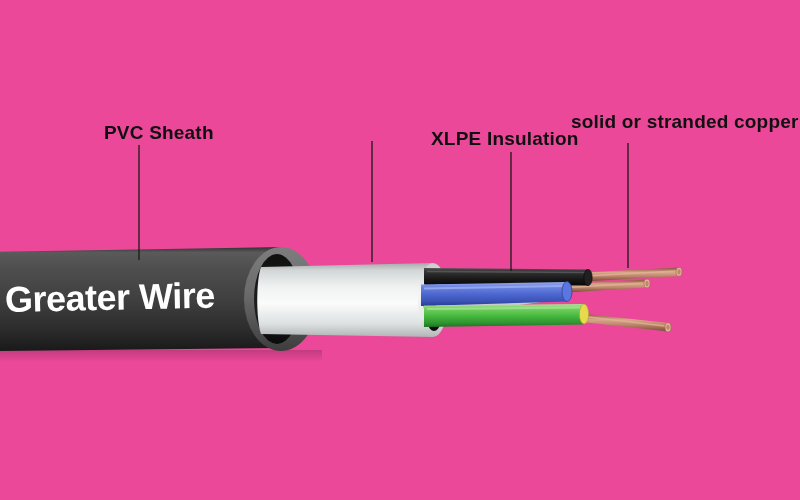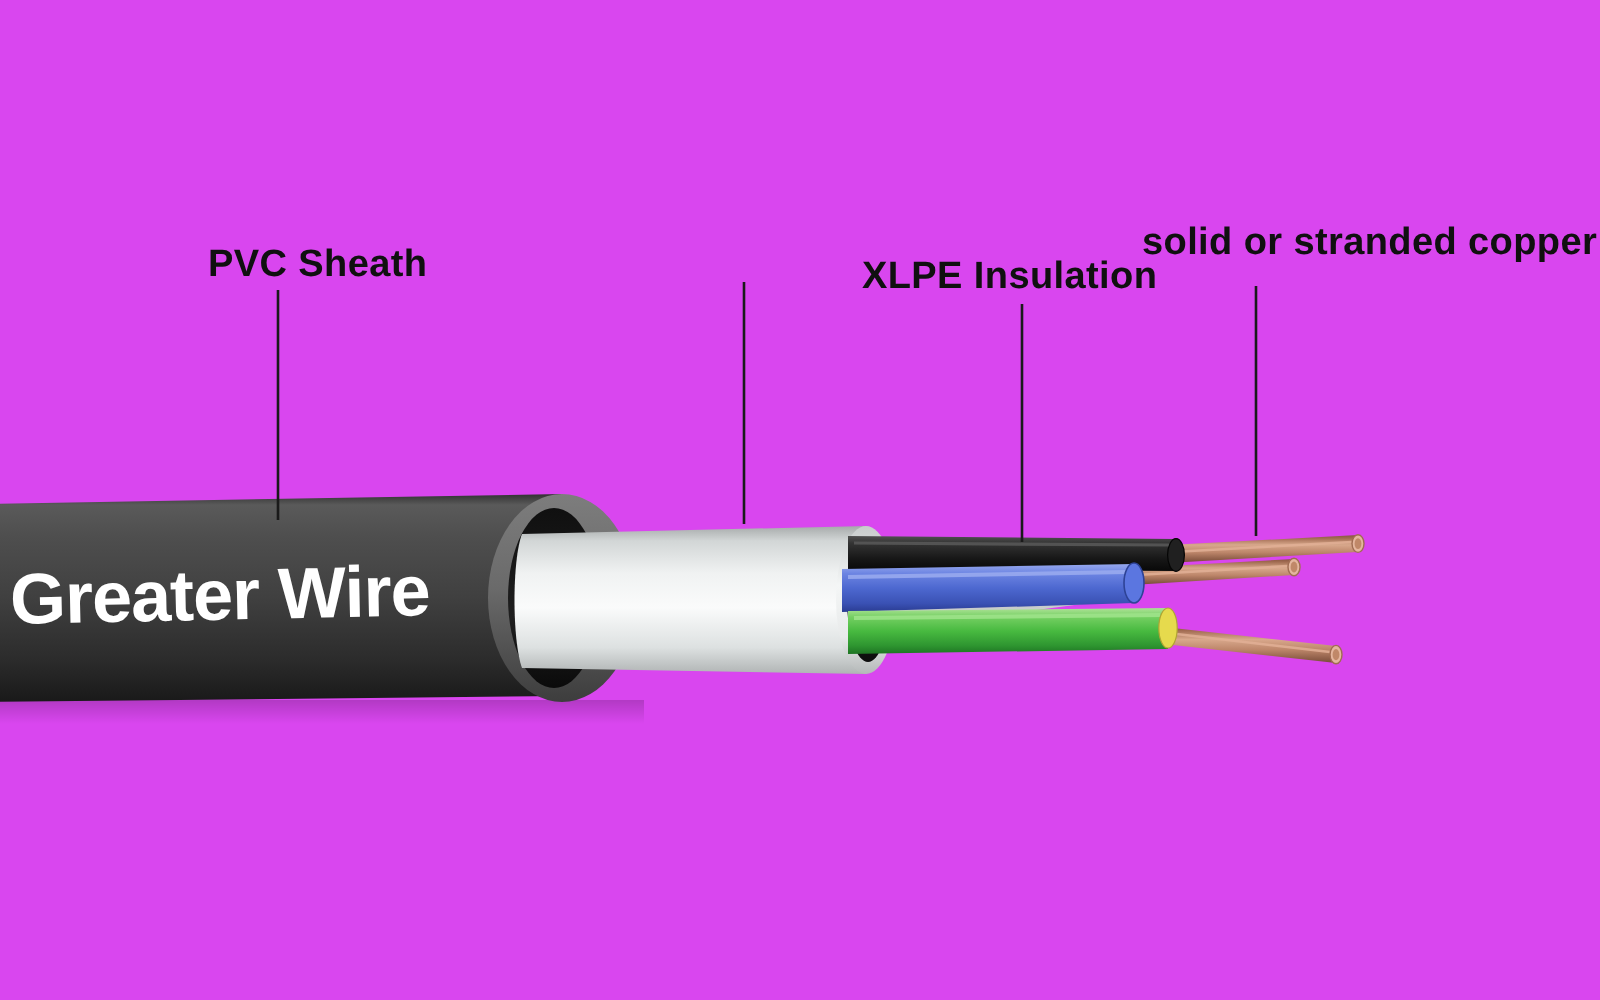--- a/index.html
+++ b/index.html
@@ -1,16 +1,16 @@
 <!DOCTYPE html>
 <html><head>
 <meta charset="utf-8">
 <style>
   html,body{margin:0;padding:0;background:#ffffff;}
-  .stage{position:relative;width:800px;height:500px;background:#d946ef;overflow:hidden;
+  .stage{position:relative;width:800px;height:500px;background:#ec4899;overflow:hidden;
          font-family:"Liberation Sans", sans-serif;}
   .cable-svg{position:absolute;left:0;top:0;width:800px;height:500px;display:block;}
   .part-label{position:absolute;font-size:19px;font-weight:700;color:#101010;
               white-space:nowrap;letter-spacing:0.2px;line-height:20px;}
   .label-sheath{left:104px;top:123px;}
   .label-bedding{left:307px;top:117px;}
   .label-insulation{left:431px;top:129px;}
   .label-conductor{left:571px;top:112px;}
   .brand-text{position:absolute;left:5px;top:281px;font-size:36px;font-weight:700;
               color:#ffffff;letter-spacing:-0.5px;line-height:38px;white-space:nowrap;

